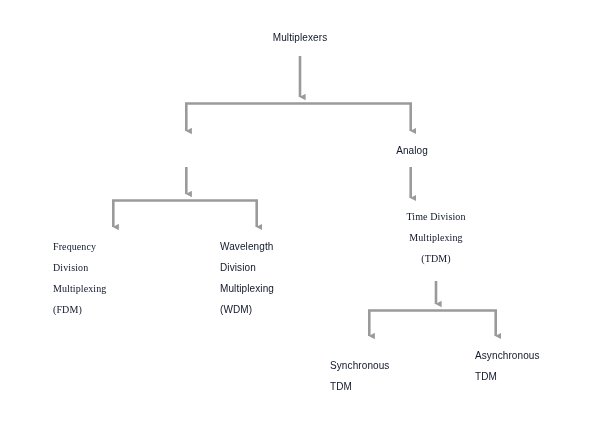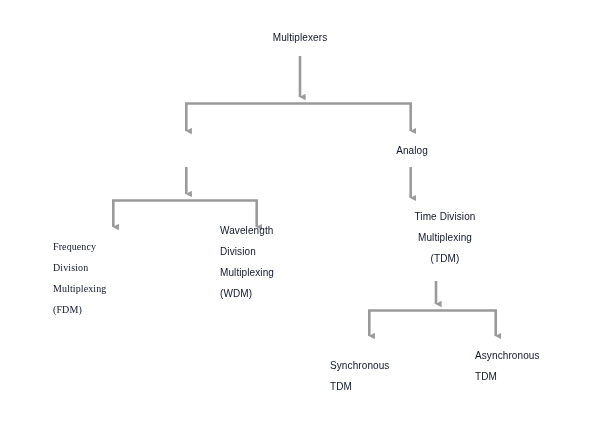--- a/index.html
+++ b/index.html
@@ -33,22 +33,22 @@
     letter-spacing: 0.1px;
   }
   .node-center { text-align: center; }
   .node-left { text-align: left; }
 
   
   #node-root      { left: 232px; top: 27px;  width: 136px; }
   #node-analog    { left: 140px; top: 140px; width: 94px;  }
   #node-digital   { left: 366px; top: 140px; width: 92px;  }
   #node-fdm       { left: 53px;  top: 236px; width: 160px; font-family: Liberation Serif, serif; }
-  #node-wdm       { left: 220px; top: 220px; width: 160px; }
-  #node-tdm       { left: 375px; top: 206px; width: 140px; }
+  #node-wdm       { left: 220px; top: 236px; width: 160px; }
+  #node-tdm       { left: 366px; top: 206px; width: 140px; font-family: Liberation Serif, serif; }
   #node-sync-tdm  { left: 330px; top: 355px; width: 140px; }
   #node-async-tdm { left: 475px; top: 345px; width: 140px; }
 </style>
 </head>
 <body>
 
 <div id="canvas">
 
   <svg id="connectors" viewBox="0 0 600 438" width="600" height="438" xmlns="http://www.w3.org/2000/svg">
     <defs>

